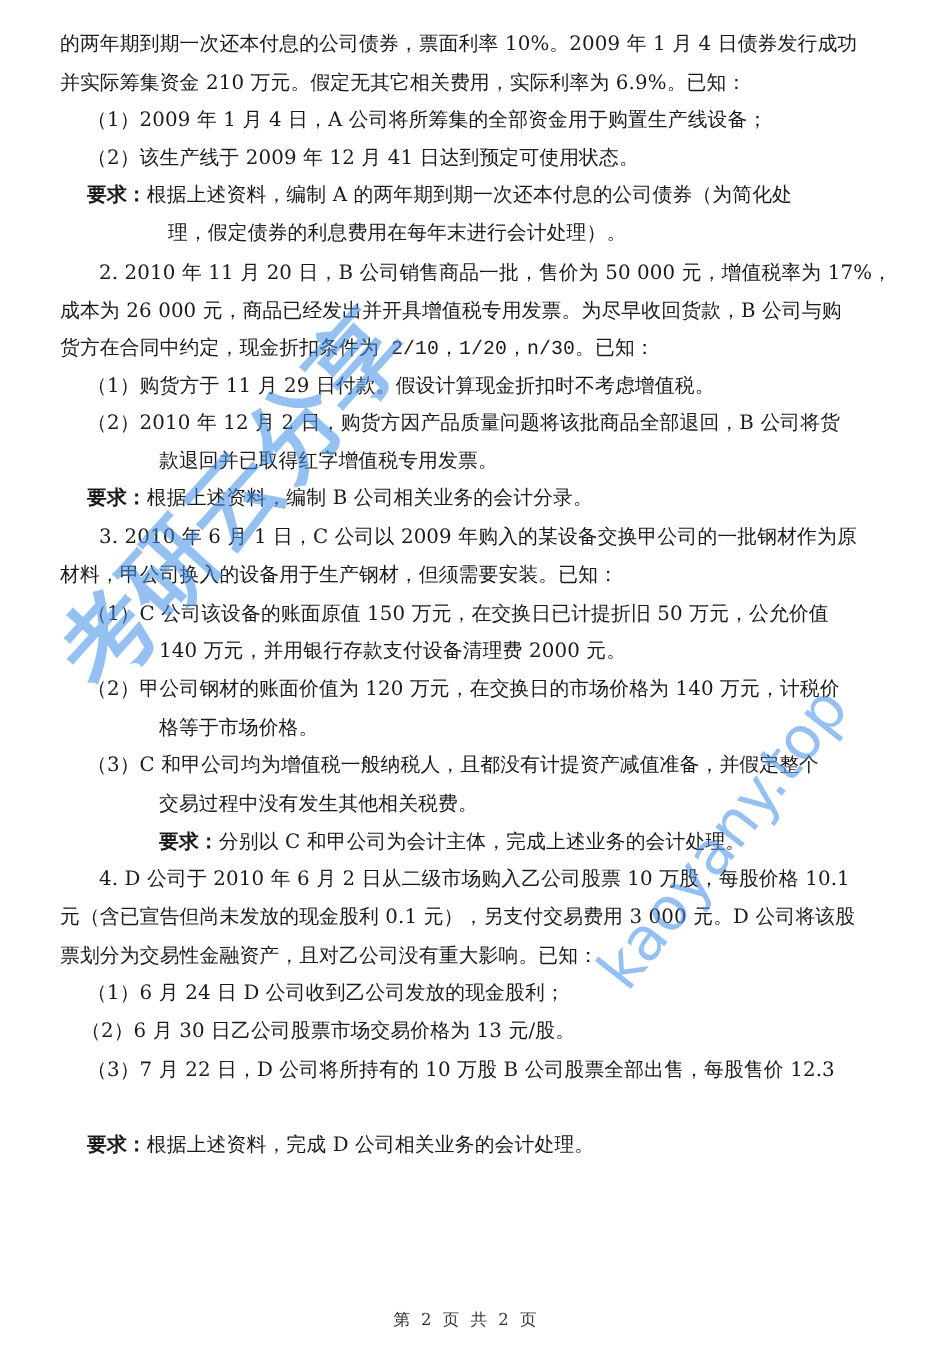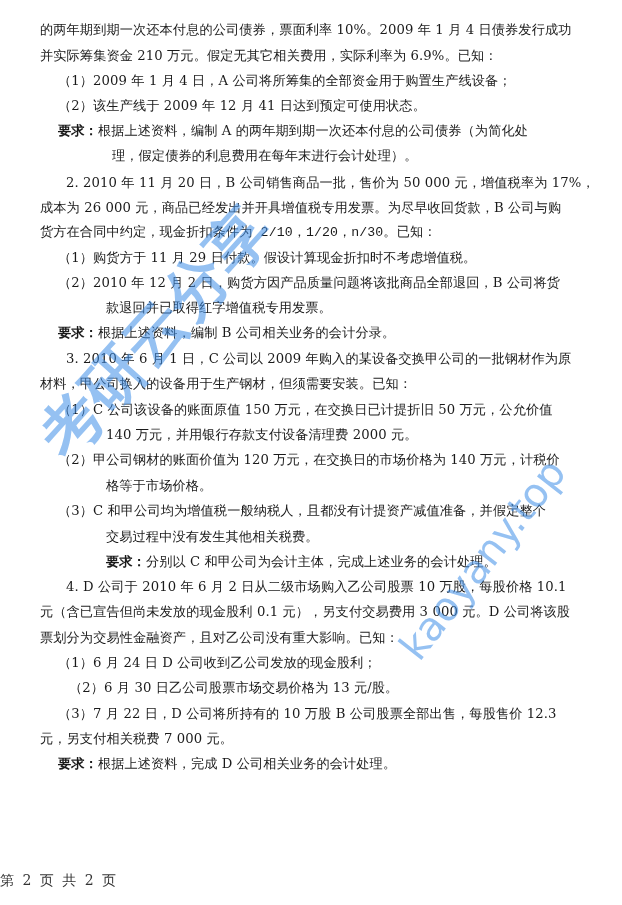--- a/index.html
+++ b/index.html
@@ -9,21 +9,21 @@
     color: #1a1a1a;
   }
   .page { position: absolute; left: 0; top: 0; width: 622px; height: 905px; }
   .line {
     position: absolute; white-space: nowrap;
     font-size: 13.2px; line-height: 16px; letter-spacing: 0.1px;
   }
   .bold { font-weight: bold; }
   .footer {
     position: absolute; left: 0; width: 622px; top: 872px;
-    font-size: 14px; color: #333; letter-spacing: 2px;
+    text-align: center; font-size: 11px; color: #333; letter-spacing: 2px;
   }
   .wm {
     position: absolute; color: #3f8fe8; opacity: 0.55; font-weight: bold;
     pointer-events: none; white-space: nowrap;
     font-family: "DejaVu Sans", sans-serif;
   }
 </style>
 </head>
 <body>
 
@@ -58,23 +58,22 @@
   <div class="line" style="left:58px;top:503px;">（3）C 和甲公司均为增值税一般纳税人，且都没有计提资产减值准备，并假定整个</div>
   <div class="line" style="left:106px;top:529px;">交易过程中没有发生其他相关税费。</div>
   <div class="line" style="left:106px;top:554px;">
     <span class="bold">要求：</span><span>分别以 C 和甲公司为会计主体，完成上述业务的会计处理。</span>
   </div>
 
   <div class="line" style="left:66px;top:579px;">4. D 公司于 2010 年 6 月 2 日从二级市场购入乙公司股票 10 万股，每股价格 10.1</div>
   <div class="line" style="left:40px;top:604px;">元（含已宣告但尚未发放的现金股利 0.1 元），另支付交易费用 3 000 元。D 公司将该股</div>
   <div class="line" style="left:40px;top:630px;">票划分为交易性金融资产，且对乙公司没有重大影响。已知：</div>
   <div class="line" style="left:58px;top:655px;">（1）6 月 24 日 D 公司收到乙公司发放的现金股利；</div>
-  <div class="line" style="left:69px;top:680px;">（2）6 月 30 日乙公司股票市场交易价格为 13 元/股。</div>
+  <div class="line" style="left:54px;top:680px;">（2）6 月 30 日乙公司股票市场交易价格为 13 元/股。</div>
   <div class="line" style="left:58px;top:706px;">（3）7 月 22 日，D 公司将所持有的 10 万股 B 公司股票全部出售，每股售价 12.3</div>
-  <div class="line" style="left:40px;top:731px;">元，另支付相关税费 7 000 元。</div>
   <div class="line" style="left:58px;top:756px;">
     <span class="bold">要求：</span><span>根据上述资料，完成 D 公司相关业务的会计处理。</span>
   </div>
 
   <div class="wm" style="left:20px;top:420px;font-size:62px;transform:rotate(-48deg);transform-origin:left top;">考研云分享</div>
   <div class="wm" style="left:390px;top:640px;font-size:40px;font-weight:normal;transform:rotate(-52deg);transform-origin:left top;">kaoyany.top</div>
 
   <div class="footer">第 2 页 共 2 页</div>
 </div>
 

